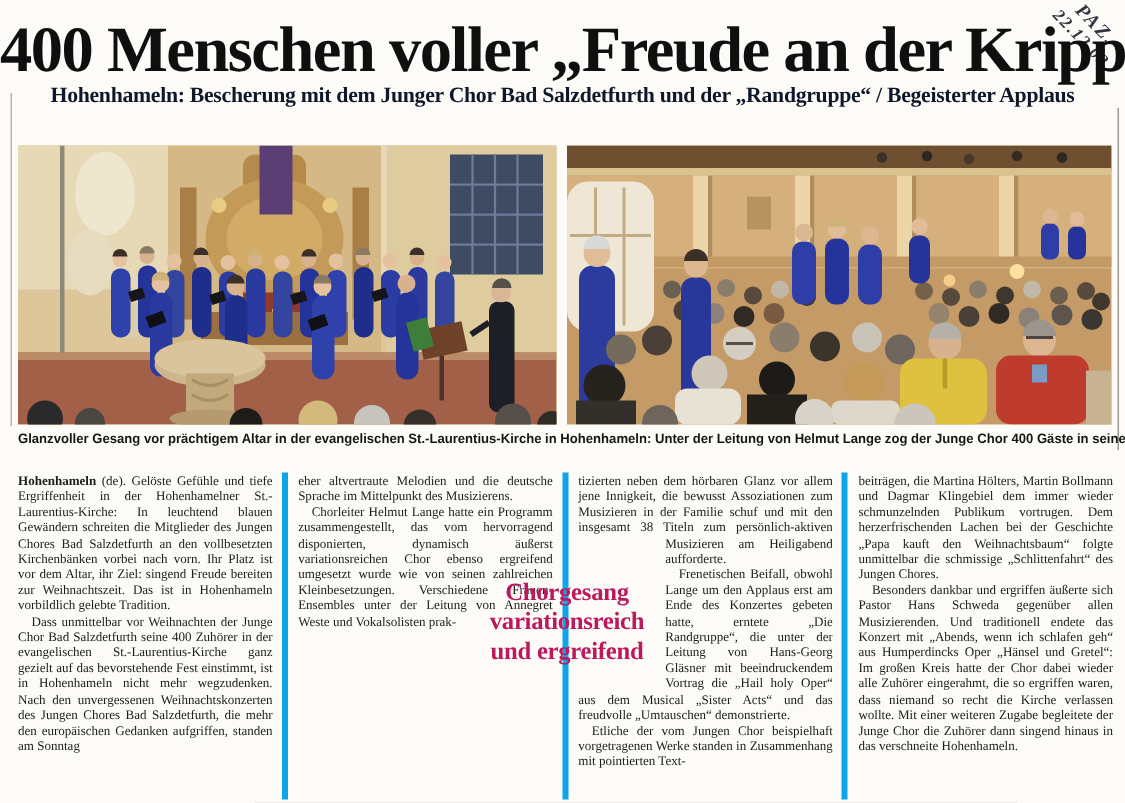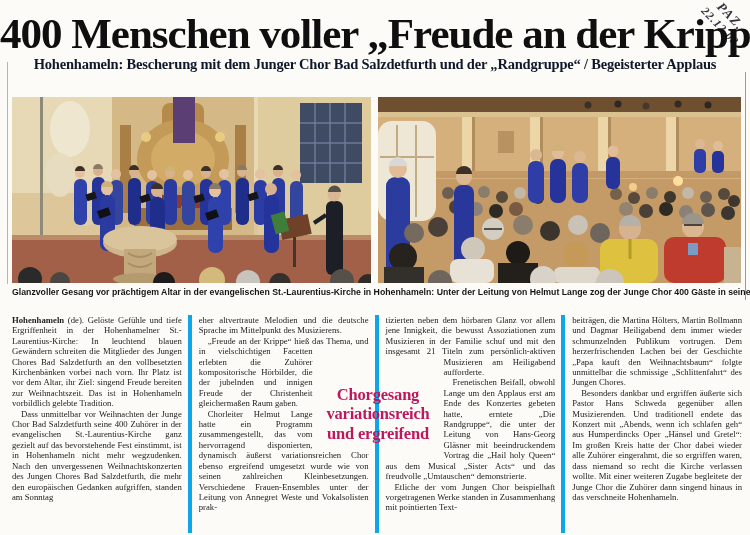--- a/index.html
+++ b/index.html
@@ -322,31 +322,30 @@
 
   <div class="columns">
 
     <div class="col">
       <p class="para"><b class="lead">Hohenhameln</b><span> (de). Gelöste Gefühle und tiefe Ergriffenheit in der Hohenhamelner St.-Laurentius-Kirche: In leuchtend blauen Gewändern schreiten die Mitglieder des Jungen Chores Bad Salzdetfurth an den vollbesetzten Kirchenbänken vorbei nach vorn. Ihr Platz ist vor dem Altar, ihr Ziel: singend Freude bereiten zur Weihnachtszeit. Das ist in Hohenhameln vorbildlich gelebte Tradition.</span></p>
       <p class="para ind"><span>Dass unmittelbar vor Weihnachten der Junge Chor Bad Salzdetfurth seine 400 Zuhörer in der evangelischen St.-Laurentius-Kirche ganz gezielt auf das bevorstehende Fest einstimmt, ist in Hohenhameln nicht mehr wegzudenken. Nach den unvergessenen Weihnachtskonzerten des Jungen Chores Bad Salzdetfurth, die mehr den europäischen Gedanken aufgriffen, standen am Sonntag</span></p>
     </div>
 
     <div class="col">
       <p class="para"><span>eher altvertraute Melodien und die deutsche Sprache im Mittelpunkt des Musizierens.</span></p>
-      <p class="para ind"><span>„Freude an der Krippe“ hieß das Thema, und in vielschichtigen Facetten</span> <span class="spacer-r"></span><span>erlebten die Zuhörer kompositorische Hörbilder, die der jubelnden und innigen Freude der Christenheit gleichermaßen Raum gaben.</span></p>
       <p class="para ind"><span>Chorleiter Helmut Lange hatte ein Programm zusammengestellt, das vom hervorragend disponierten, dynamisch äußerst variationsreichen Chor ebenso ergreifend umgesetzt wurde wie von seinen zahlreichen Kleinbesetzungen. Verschiedene Frauen-Ensembles unter der Leitung von Annegret Weste und Vokalsolisten prak-</span></p>
     </div>
 
     <div class="col">
-      <p class="para"><span>tizierten neben dem hörbaren Glanz vor allem jene Innigkeit, die bewusst Assoziationen zum Musizieren in der Familie schuf und mit den insgesamt 21 Titeln zum persönlich-aktiven Musizieren am</span> <span class="spacer-l"></span><span>Heiligabend aufforderte.</span></p>
-      <p class="para ind"><span>Frenetischen Beifall, obwohl Lange um den Applaus erst am Ende des Konzertes gebeten hatte, erntete „Die Randgruppe“, die unter der Leitung von Hans-Georg Gläsner mit beeindruckendem Vortrag die „Hail holy Queen“ aus dem Musical „Sister Acts“ und das freudvolle „Umtauschen“ demonstrierte.</span></p>
+      <p class="para"><span>tizierten neben dem hörbaren Glanz vor allem jene Innigkeit, die bewusst Assoziationen zum Musizieren in der Familie schuf und mit den insgesamt 38 Titeln zum persönlich-aktiven Musizieren am</span> <span class="spacer-l"></span><span>Heiligabend aufforderte.</span></p>
+      <p class="para ind"><span>Frenetischen Beifall, obwohl Lange um den Applaus erst am Ende des Konzertes gebeten hatte, erntete „Die Randgruppe“, die unter der Leitung von Hans-Georg Gläsner mit beeindruckendem Vortrag die „Hail holy Oper“ aus dem Musical „Sister Acts“ und das freudvolle „Umtauschen“ demonstrierte.</span></p>
       <p class="para ind"><span>Etliche der vom Jungen Chor beispielhaft vorgetragenen Werke standen in Zusammenhang mit pointierten Text-</span></p>
     </div>
 
     <div class="col">
-      <p class="para"><span>beiträgen, die Martina Hölters, Martin Bollmann und Dagmar Heiligabend dem immer wieder schmunzelnden Publikum vortrugen. Dem herzerfrischenden Lachen bei der Geschichte „Papa kauft den Weihnachtsbaum“ folgte unmittelbar die schmissige „Schlittenfahrt“ des Jungen Chores.</span></p>
+      <p class="para"><span>beiträgen, die Martina Hölters, Martin Bollmann und Dagmar Klingebiel dem immer wieder schmunzelnden Publikum vortrugen. Dem herzerfrischenden Lachen bei der Geschichte „Papa kauft den Weihnachtsbaum“ folgte unmittelbar die schmissige „Schlittenfahrt“ des Jungen Chores.</span></p>
       <p class="para ind"><span>Besonders dankbar und ergriffen äußerte sich Pastor Hans Schweda gegenüber allen Musizierenden. Und traditionell endete das Konzert mit „Abends, wenn ich schlafen geh“ aus Humperdincks Oper „Hänsel und Gretel“: Im großen Kreis hatte der Chor dabei wieder alle Zuhörer eingerahmt, die so ergriffen waren, dass niemand so recht die Kirche verlassen wollte. Mit einer weiteren Zugabe begleitete der Junge Chor die Zuhörer dann singend hinaus in das verschneite Hohenhameln.</span></p>
     </div>
 
     <div class="pullquote">Chorgesang variationsreich und ergreifend</div>
   </div>
 
 </div>
 
 </body></html>

